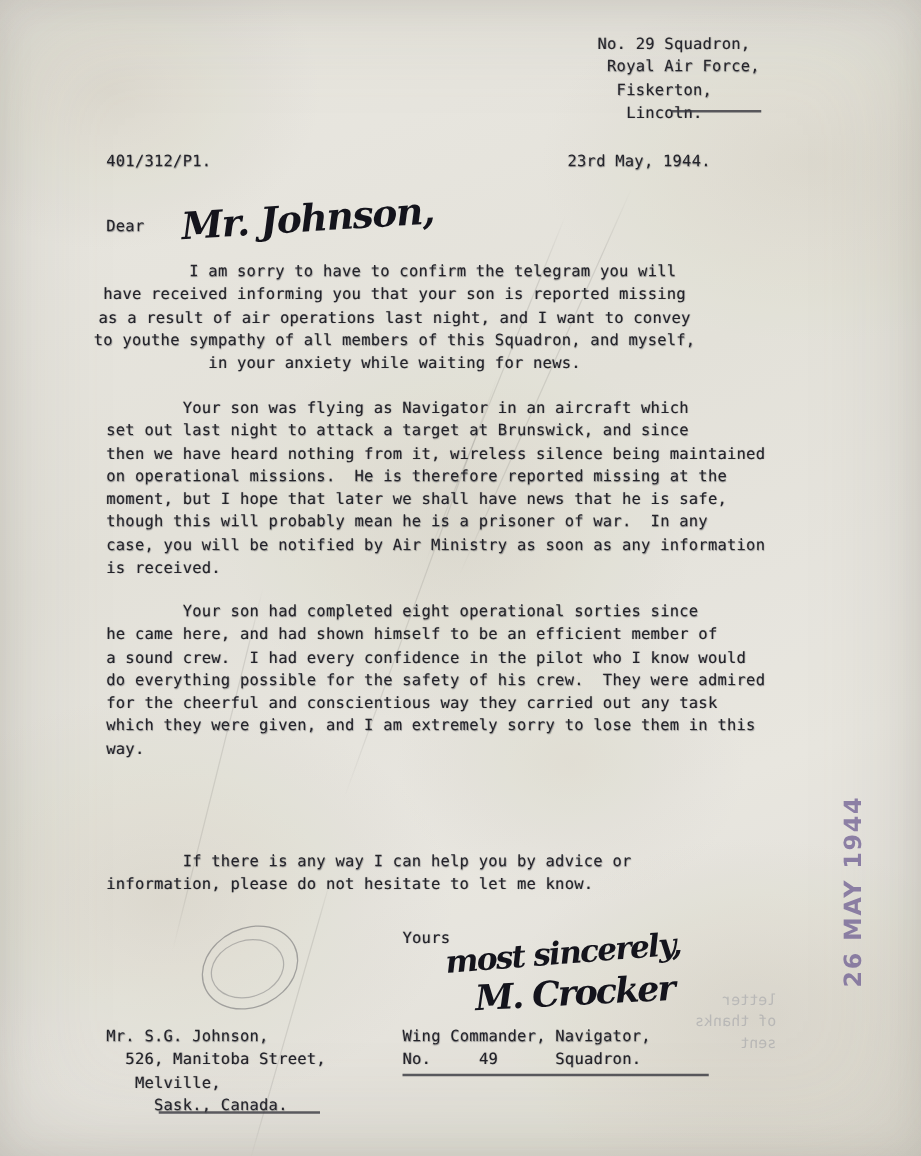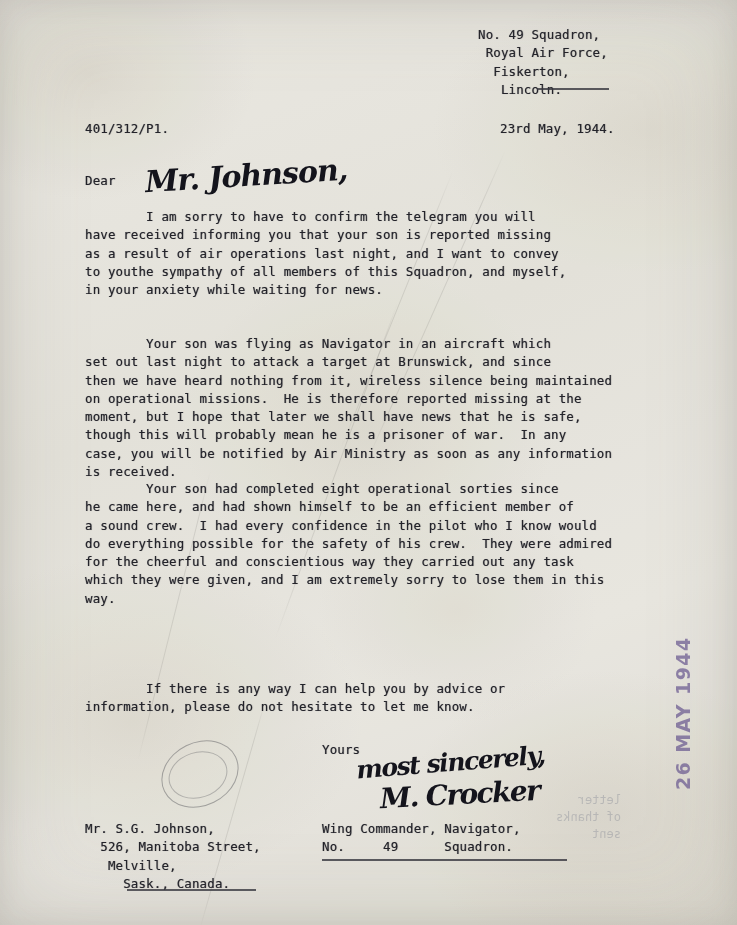--- a/index.html
+++ b/index.html
@@ -62,31 +62,31 @@
   .hand {
     position: absolute;
     font-family: "DejaVu Serif", "Liberation Serif", serif;
     font-style: italic;
     color: #14141c;
     white-space: pre;
   }
   
   #letterhead { left: 478px; top: 26px; }
   #ref-number { left: 85px; top: 120px; }
-  #date-line  { left: 500px; top: 120px; }
+  #date-line  { left: 454px; top: 120px; }
   #salutation-dear { left: 85px; top: 172px; text-align: center; }
   #salutation-name {
     left: 145px; top: 158px;
     font-size: 30px;
     transform: rotate(-3.6deg);
     font-weight: 600;
     letter-spacing: -1px;
   }
-  #para1 { left: 85px; top: 208px; }
-  #para2 { left: 85px; top: 317px; margin-top: 18px; }
+  #para1 { left: 75px; top: 208px; text-align: center; }
+  #para2 { left: 85px; top: 317px; }
   #para3 { left: 85px; top: 480px; }
   #para4 { left: 85px; top: 607px; }
   #para5 { left: 85px; top: 680px; }
   #closing-yours { left: 322px; top: 741px; }
   #sigblock { left: 322px; top: 820px; }
   #recipient { left: 85px; top: 820px; }
 
   
   #sig-line1 {
     left: 356px; top: 748px;
@@ -163,21 +163,21 @@
   <div id="paper-texture"></div>
 
   <div class="crease" style="left:505px; top:150px; height:340px; transform: rotate(24deg);"></div>
   <div class="crease" style="left:452px; top:172px; height:300px; transform: rotate(22deg);"></div>
   <div class="crease" style="left:398px; top:300px; height:360px; transform: rotate(20deg);"></div>
   <div class="crease" style="left:265px; top:700px; height:240px; transform: rotate(16deg);"></div>
   <div class="crease" style="left:210px; top:470px; height:300px; transform: rotate(14deg);"></div>
 
   <div class="content">
 
-    <div class="typed" id="letterhead">No. 49 Squadron,
+    <div class="typed" id="letterhead">No. 29 Squadron,
  Royal Air Force,
   Fiskerton,
    Lincoln.</div>
     <div class="rule" style="left:537px; top:88px; width:72px;"></div>
 
     <div class="typed" id="ref-number">401/312/P1.</div>
 
     <div class="typed" id="date-line">23rd May, 1944.</div>
 
     <div class="typed" id="salutation-dear">Dear</div>

